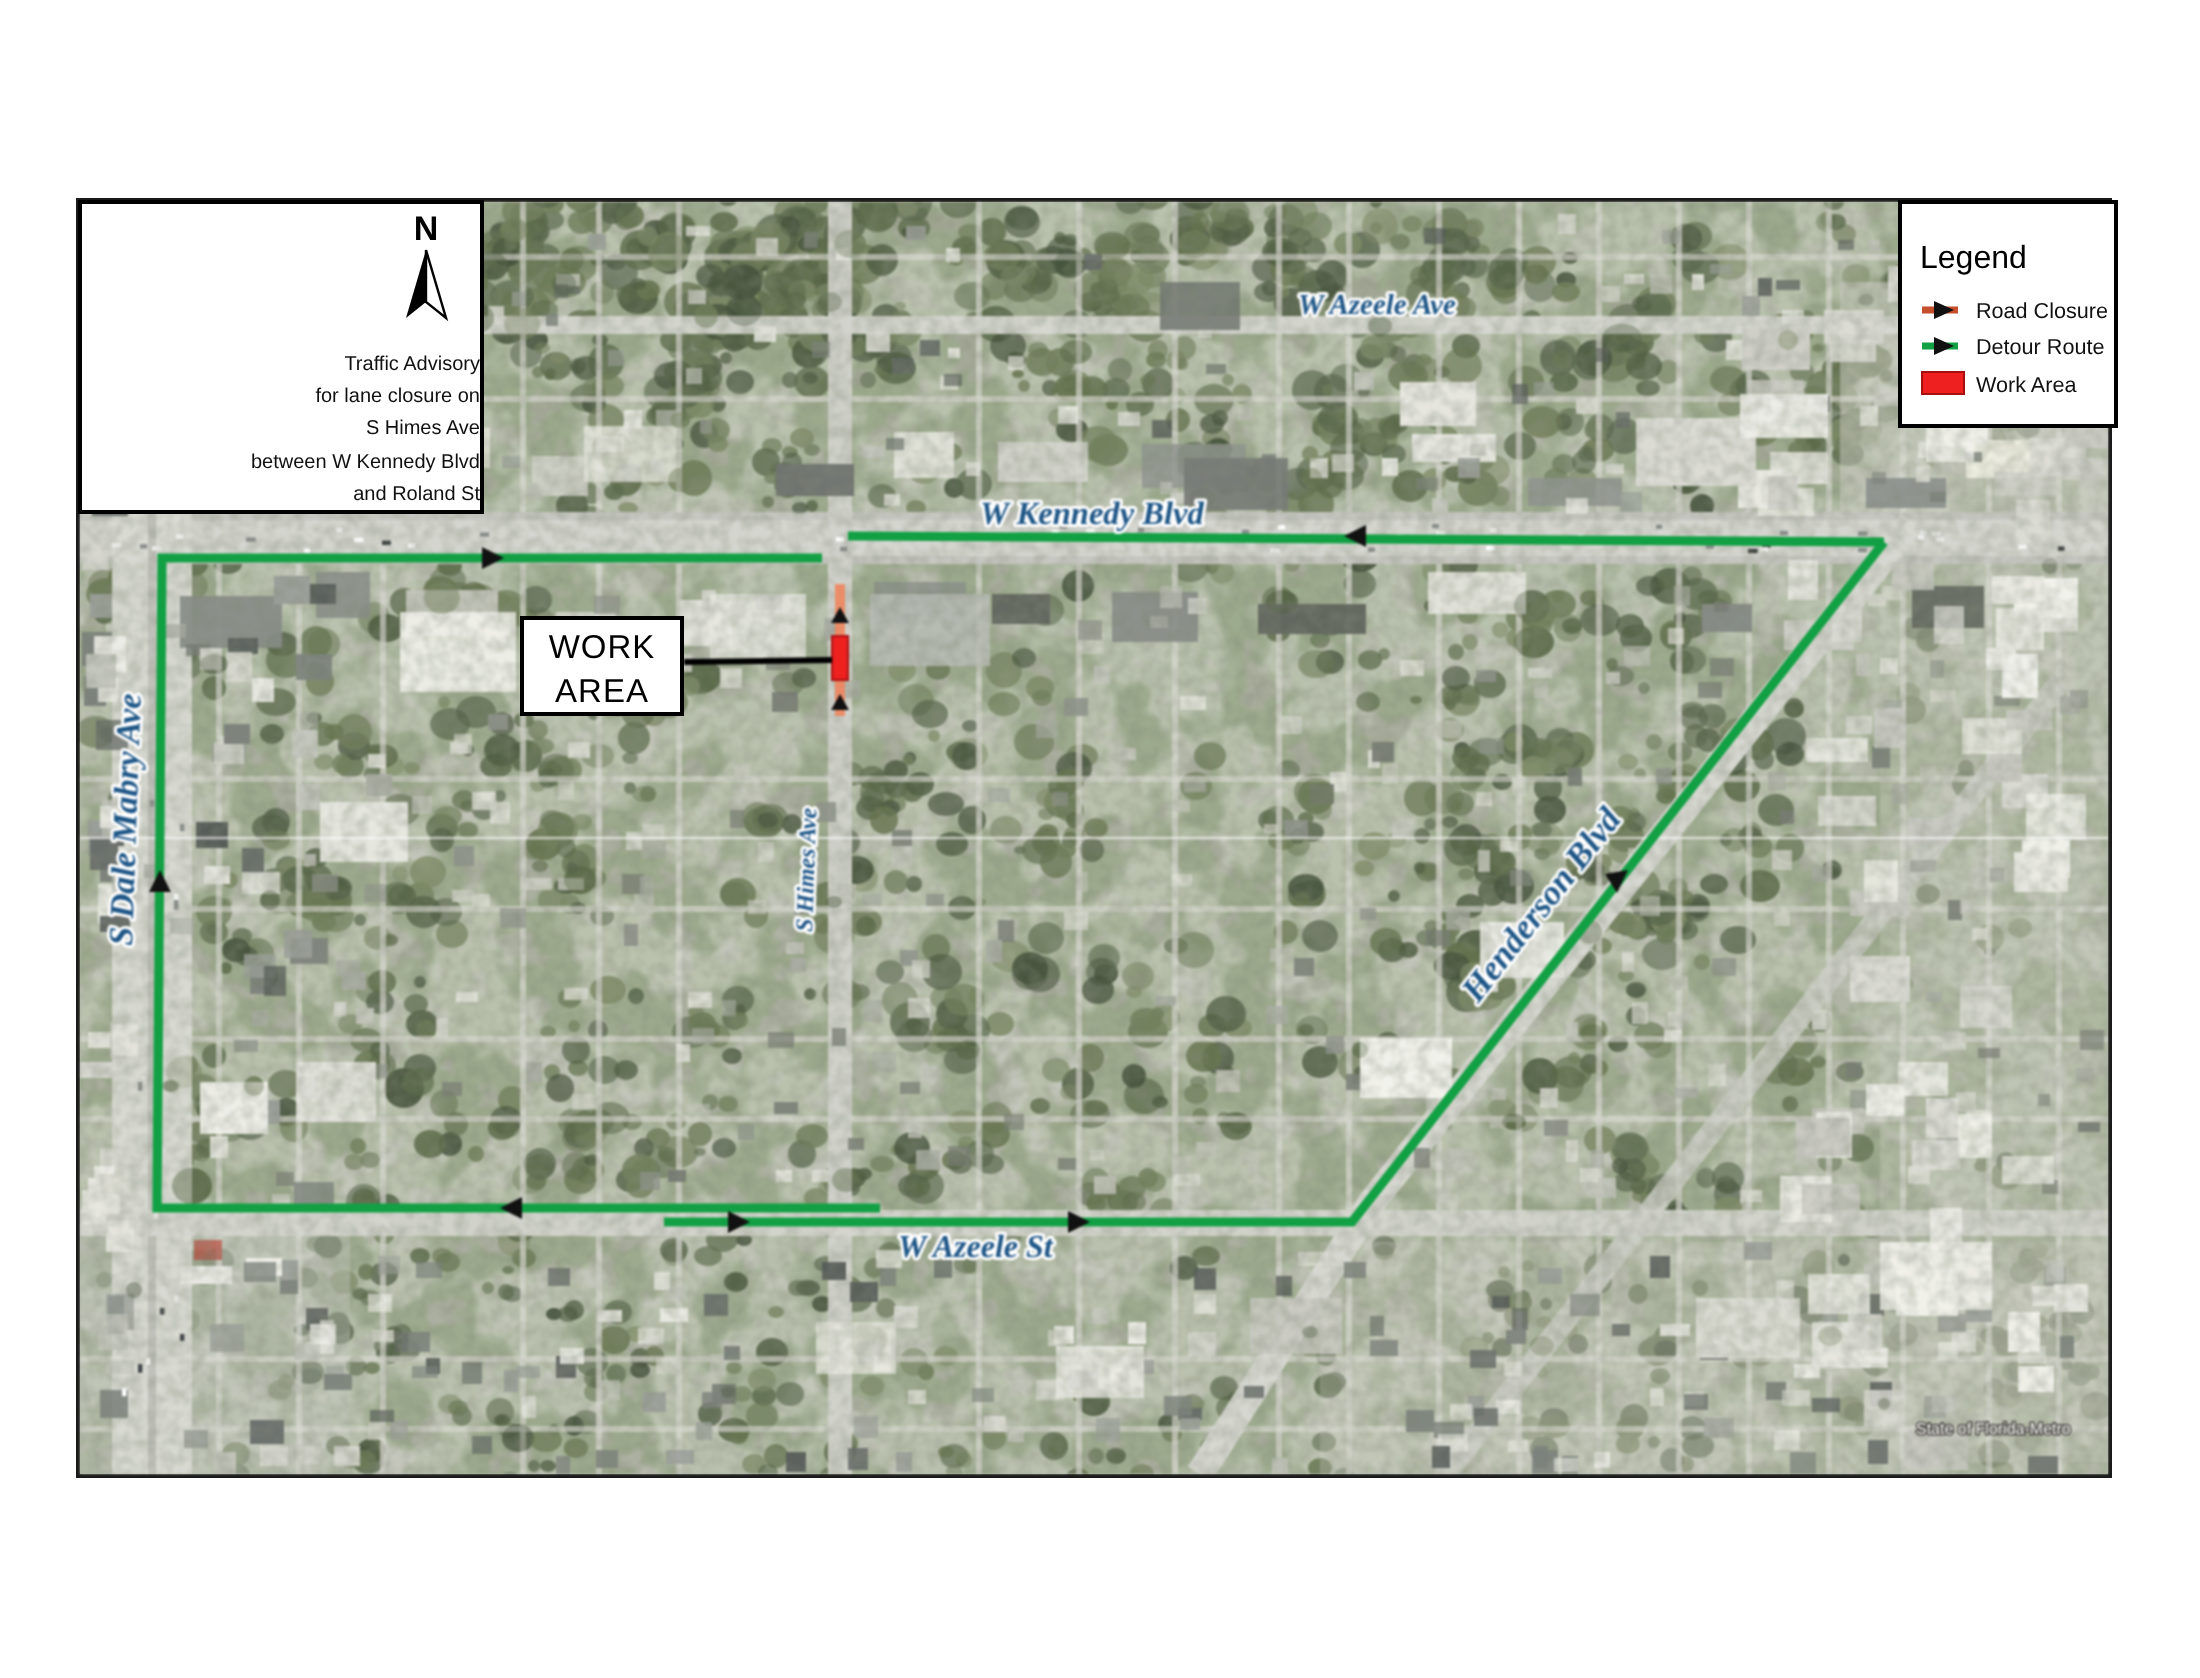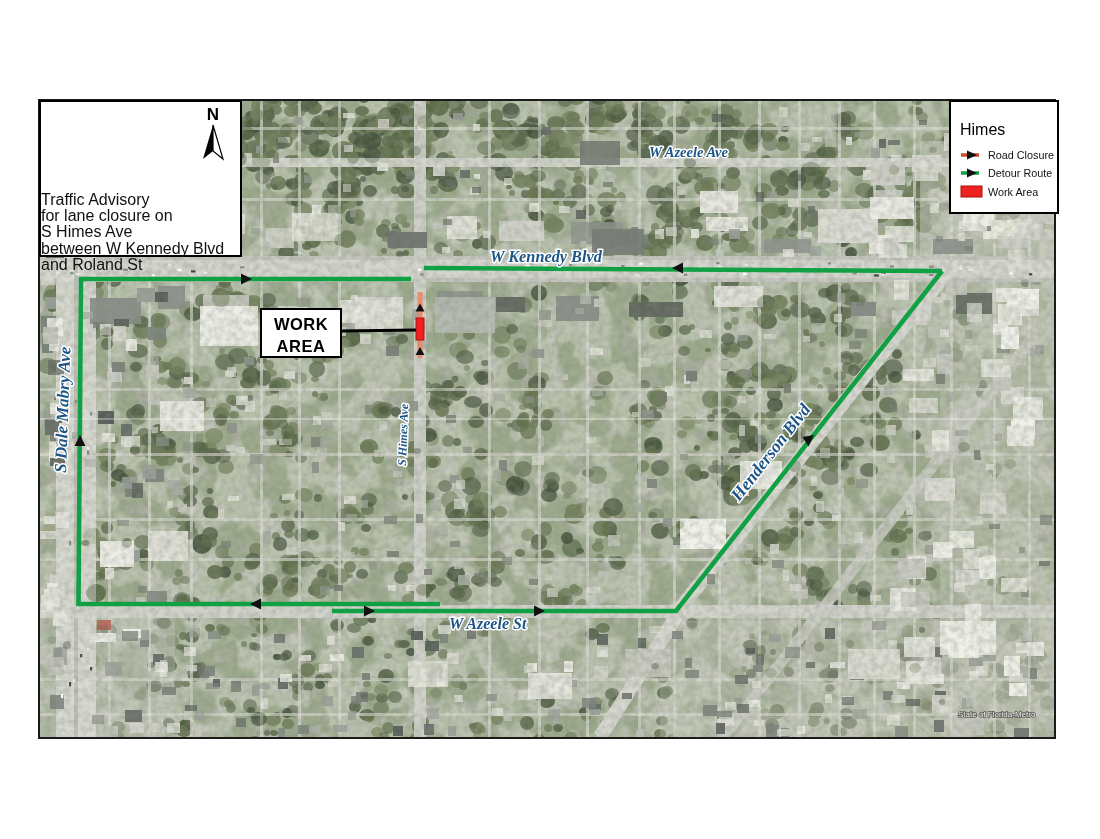--- a/index.html
+++ b/index.html
@@ -3186,35 +3186,35 @@
 </div>
 
 <div class="box" style="left:39px;top:100px;width:203px;height:157px">
   <div style="position:absolute;left:152px;top:4px;width:40px;height:64px;text-align:center">
     <div style="font-size:17px;font-weight:bold;line-height:17px">N</div>
     <svg width="24" height="37" style="margin-top:1px">
       <path d="M12,1 L12,27 L2,35 Z" fill="#000"></path>
       <path d="M12,1 L12,27 L22,35 Z" fill="#fff" stroke="#000" stroke-width="1.2"></path>
     </svg>
   </div>
-  <div style="position:absolute;left:0;top:90px;width:100%;text-align:left;font-size:16px;line-height:16.2px;color:#111">
+  <div style="position:absolute;left:0;top:73px;width:100%;text-align:right;font-size:10px;line-height:16.2px;color:#111">
     Traffic Advisory<br>for lane closure on<br>S Himes Ave<br>between W Kennedy Blvd<br>and Roland St
   </div>
 </div>
 
 <div class="box" style="left:949px;top:100px;width:110px;height:114px">
-  <div style="position:absolute;left:9px;top:19px;font-size:16px">Himes</div>
+  <div style="position:absolute;left:9px;top:19px;font-size:16px">Legend</div>
   <svg width="102" height="62" style="position:absolute;left:9px;top:46px">
       <g stroke-width="3.5">
         <line x1="1" y1="7" x2="23" y2="7" stroke="#c64e2a" stroke-dasharray="7 4"></line>
         <path d="M7,2.5 l10,4.5 l-10,4.5 z" fill="#111"></path>
         <line x1="1" y1="25" x2="23" y2="25" stroke="#12a044" stroke-dasharray="7 4"></line>
         <path d="M7,20.5 l10,4.5 l-10,4.5 z" fill="#111"></path>
       </g>
       <rect x="1" y="38" width="21" height="11" fill="#ee2020" stroke="#a81010"></rect>
       <g font-size="10.8" fill="#111" font-family="'Liberation Sans',sans-serif">
         <text x="28" y="11">Road Closure</text>
         <text x="28" y="29">Detour Route</text>
         <text x="28" y="48">Work Area</text>
       </g>
   </svg>
 </div>
 
-<div class="box" style="left:260px;top:308px;width:82px;height:50px;text-align:center;font-weight:bold;font-size:16.5px;line-height:22px;padding-top:3px;letter-spacing:0.5px">WORK<br>AREA</div>
+<div class="box" style="left:260px;top:308px;width:82px;height:50px;text-align:center;font-weight:normal;font-size:16.5px;line-height:22px;padding-top:3px;letter-spacing:0.5px">WORK<br>AREA</div>
 </body></html>

